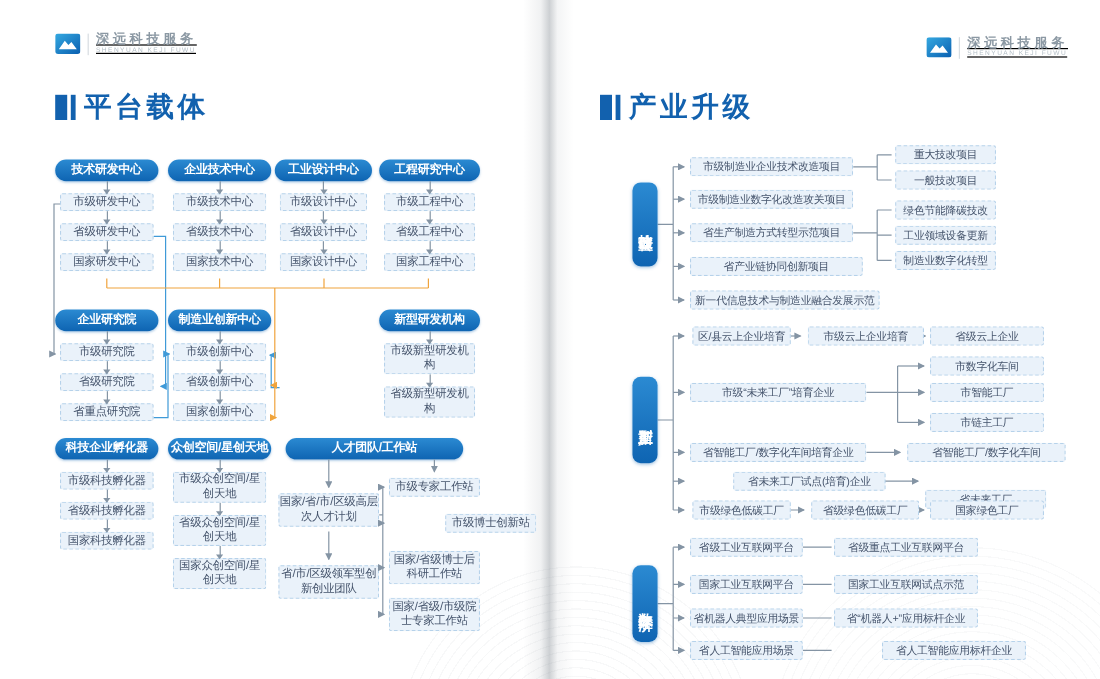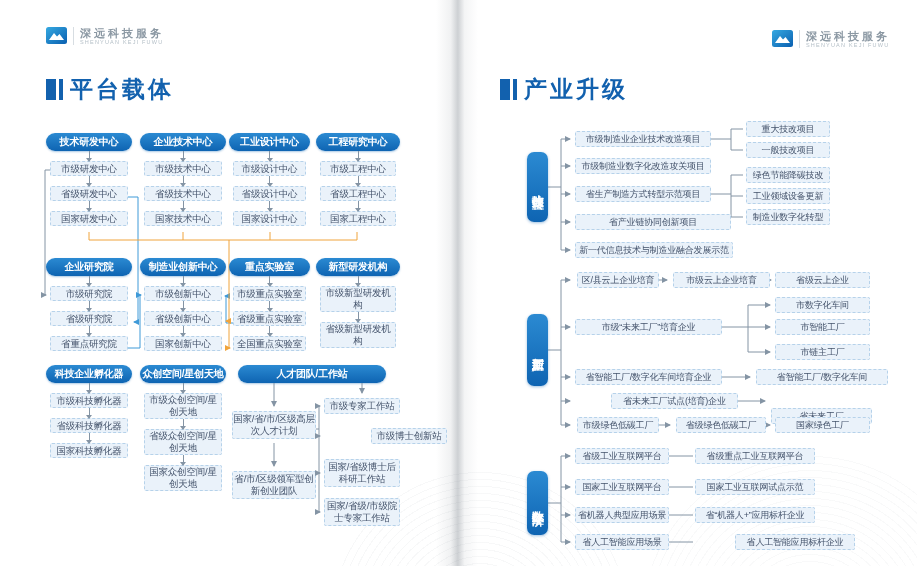--- a/index.html
+++ b/index.html
@@ -7,21 +7,21 @@
           font-family:"Liberation Sans","DejaVu Sans",sans-serif;}
   
   .fold{position:absolute;left:436px;top:0;width:42px;height:566px;pointer-events:none;
         background:linear-gradient(90deg,rgba(0,0,0,0) 0%,rgba(110,120,130,.10) 35%,rgba(90,100,110,.30) 52%,rgba(110,120,130,.08) 68%,rgba(0,0,0,0) 100%);}
   
   .arcs{position:absolute;border-radius:50%;pointer-events:none;
         background:repeating-radial-gradient(circle,rgba(120,130,140,.10) 0 1px,transparent 1px 7px);opacity:.55;}
   .arcs.a1{left:330px;top:470px;width:300px;height:300px;}
   .arcs.a2{left:640px;top:455px;width:340px;height:340px;opacity:.45;}
   
-  .logo{position:absolute;display:flex;gap:6px;}
+  .logo{position:absolute;display:flex;align-items:center;gap:6px;text-decoration:underline;}
   .logo-sep{width:1px;height:18px;background:#d7dde2;}
   .logo-txt .cn{font-size:11px;color:#8b98a3;letter-spacing:3px;font-weight:600;line-height:12px;}
   .logo-txt .en{font-size:5.5px;color:#b4bfc7;letter-spacing:1.2px;line-height:7px;}
   
   .page-title{position:absolute;display:flex;align-items:center;gap:7px;}
   .tbars{display:flex;align-items:center;gap:3px;}
   .tbars .b1{width:10px;height:21px;background:#1261ae;}
   .tbars .b2{width:4px;height:21px;background:#1261ae;}
   .page-title .txt{font-size:23px;font-weight:bold;color:#1261ae;letter-spacing:3px;line-height:23px;}
   
@@ -240,29 +240,20 @@
       </div>
       <div class="chain" style="left: 144px; top: 258px; width: 78px;">
         <div class="flow-header">制造业创新中心</div>
         <div class="varrow"></div>
         <div class="flow-box">市级创新中心</div>
         <div class="varrow"></div>
         <div class="flow-box">省级创新中心</div>
         <div class="varrow"></div>
         <div class="flow-box">国家创新中心</div>
       </div>
-      <div class="chain" style="left: 233px; top: 258px; width: 73px;">
-        <div class="flow-header">重点实验室</div>
-        <div class="varrow"></div>
-        <div class="flow-box">市级重点实验室</div>
-        <div class="varrow"></div>
-        <div class="flow-box">省级重点实验室</div>
-        <div class="varrow"></div>
-        <div class="flow-box">全国重点实验室</div>
-      </div>
       <div class="chain" style="left: 320px; top: 258px; width: 76px;">
         <div class="flow-header">新型研发机构</div>
         <div class="varrow"></div>
         <div class="flow-box">市级新型研发机构</div>
         <div class="varrow"></div>
         <div class="flow-box">省级新型研发机构</div>
       </div>
       <div class="chain" style="left: 50px; top: 365px; width: 78px;">
         <div class="flow-header">科技企业孵化器</div>
         <div class="varrow"></div>
@@ -280,21 +271,21 @@
         <div class="flow-box tall">省级众创空间/星创天地</div>
         <div class="varrow"></div>
         <div class="flow-box tall">国家众创空间/星创天地</div>
       </div>
       <div class="vpill" style="left: 527px; top: 152px; height: 70px;">技改转型</div>
       <div class="vpill" style="left: 527px; top: 314px; height: 72px;">新型工厂</div>
       <div class="vpill" style="left: 527px; top: 471px; height: 64px;">数字经济</div>
       <div class="rbox" style="left: 575px; top: 131px; width: 136px;">市级制造业企业技术改造项目</div>
       <div class="rbox" style="left: 575px; top: 158px; width: 136px;">市级制造业数字化改造攻关项目</div>
       <div class="rbox" style="left: 575px; top: 186px; width: 136px;">省生产制造方式转型示范项目</div>
-      <div class="rbox" style="left: 575px; top: 214px; width: 156px;">省产业链协同创新项目</div>
+      <div class="rbox" style="left: 575px; top: 214px; width: 144px;">省产业链协同创新项目</div>
       <div class="rbox" style="left: 575px; top: 242px; width: 158px;">新一代信息技术与制造业融合发展示范</div>
       <div class="rbox" style="left: 746px; top: 121px; width: 84px;">重大技改项目</div>
       <div class="rbox" style="left: 746px; top: 142px; width: 84px;">一般技改项目</div>
       <div class="rbox" style="left: 746px; top: 167px; width: 84px;">绿色节能降碳技改</div>
       <div class="rbox" style="left: 746px; top: 188px; width: 84px;">工业领域设备更新</div>
       <div class="rbox" style="left: 746px; top: 209px; width: 84px;">制造业数字化转型</div>
       <div class="rbox" style="left: 577px; top: 272px; width: 82px;">区/县云上企业培育</div>
       <div class="rbox" style="left: 673px; top: 272px; width: 97px;">市级云上企业培育</div>
       <div class="rbox" style="left: 775px; top: 272px; width: 95px;">省级云上企业</div>
       <div class="rbox" style="left: 575px; top: 319px; width: 147px;">市级“未来工厂”培育企业</div>

